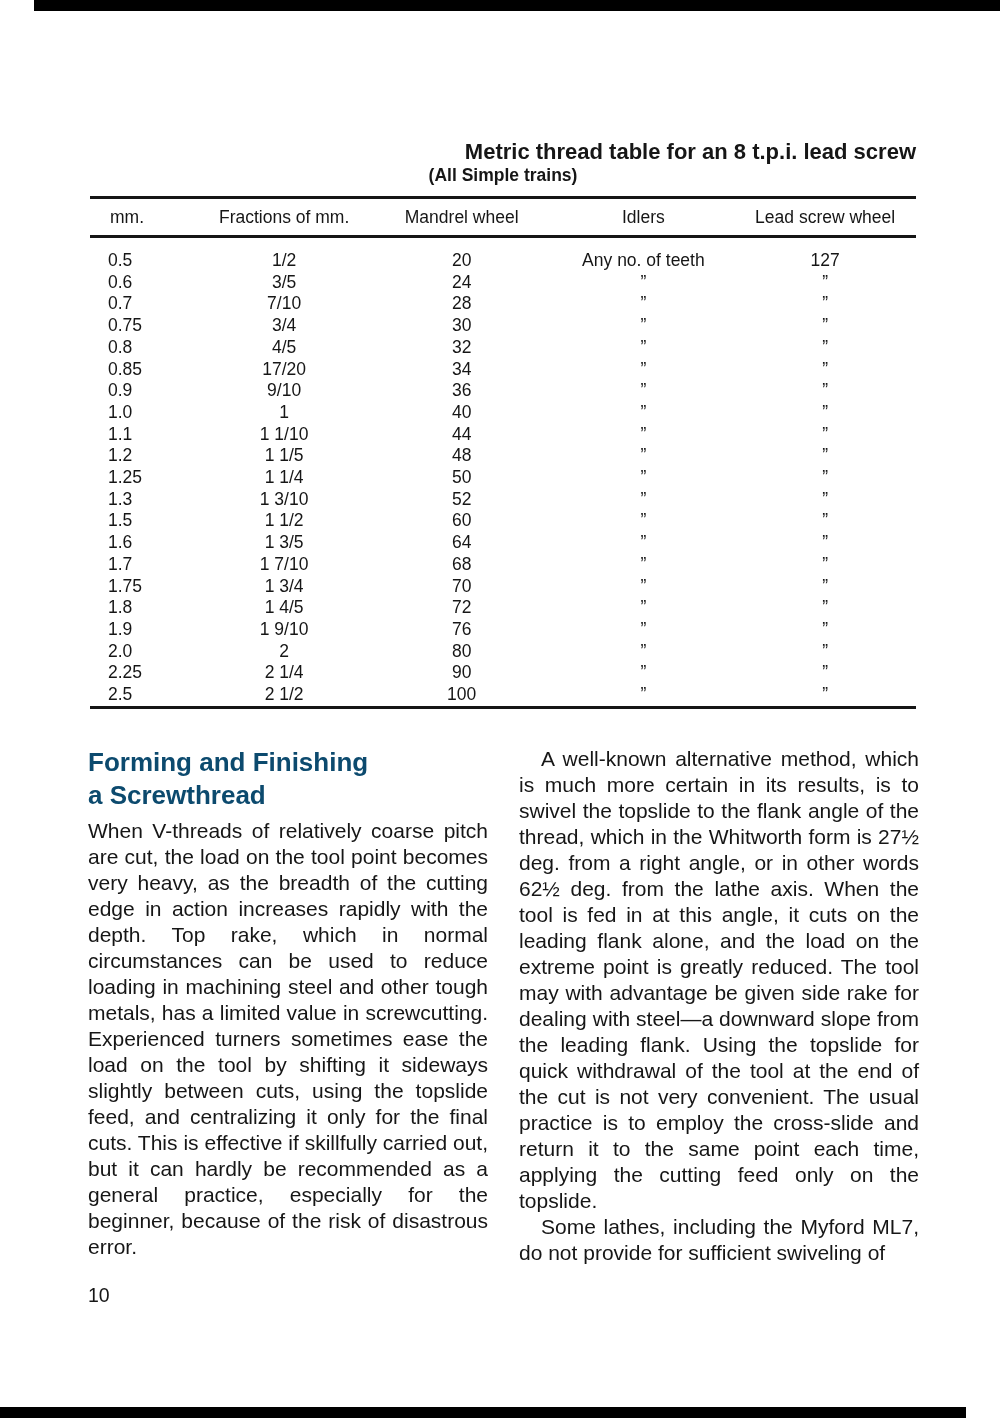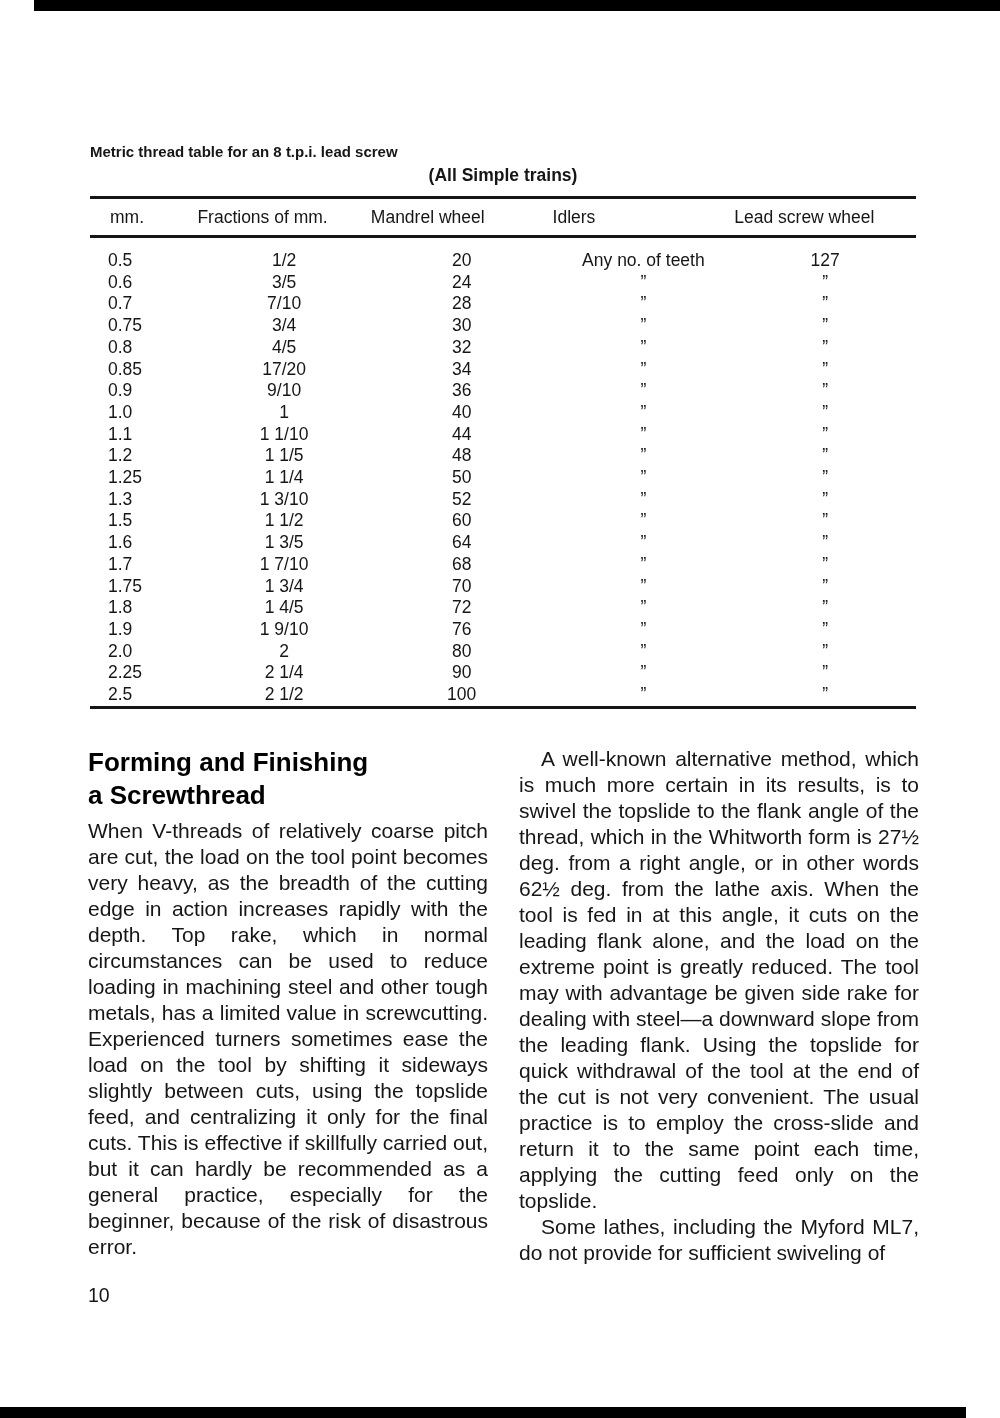--- a/index.html
+++ b/index.html
@@ -13,55 +13,55 @@
   }
 
   
   .scan-bar { position: absolute; background: #000; height: 11px; }
   .scan-bar.top { top: 0; left: 34px; right: 0; }
   .scan-bar.bottom { bottom: 0; left: 0; width: 966px; }
 
   
   .table-block { position: absolute; top: 141px; left: 90px; width: 826px; }
   .tbl-title {
-    text-align: left; font-weight: bold; font-size: 15px; line-height: 21px;
+    text-align: right; font-weight: bold; font-size: 22px; line-height: 21px;
   }
   .tbl-subtitle {
     text-align: center; font-weight: bold; font-size: 17.5px; line-height: 21px;
     margin-top: 3px;
   }
   table.thread-table {
     width: 100%; border-collapse: collapse; table-layout: fixed;
     margin-top: 10px;
     border-top: 3px solid #161616;
     border-bottom: 3px solid #161616;
     font-size: 17.5px;
   }
   table.thread-table col.c1 { width: 13%; }
   table.thread-table col.c2 { width: 21%; }
   table.thread-table col.c3 { width: 22%; }
   table.thread-table col.c4 { width: 22%; }
   table.thread-table col.c5 { width: 22%; }
   table.thread-table th {
     font-weight: normal; height: 36px; vertical-align: middle;
-    border-bottom: 3px solid #161616; text-align: left; padding: 0;
+    border-bottom: 3px solid #161616; text-align: center; padding: 0;
   }
   table.thread-table th:first-child { text-align: left; padding-left: 20px; }
   table.thread-table td {
     height: 21.7px; line-height: 21.7px; text-align: center;
     white-space: nowrap; padding: 0; overflow: visible;
   }
   table.thread-table td:first-child { text-align: left; padding-left: 18px; }
   table.thread-table tbody tr:first-child td { padding-top: 12px; }
 
   
   .article { position: absolute; top: 746px; left: 88px; width: 832px; display: flex; gap: 31px; }
   .col { width: 400px; }
   .article h1 {
-    margin: 0; font-size: 26px; line-height: 33px; font-weight: bold; color: #000000;
+    margin: 0; font-size: 26px; line-height: 33px; font-weight: bold; color: #0c4a6e;
   }
   .byline { font-size: 19px; line-height: 24px; margin-top: 3px; }
   .body-text { margin-top: 6px; }
   .col p {
     margin: 0; font-size: 21px; line-height: 26px;
     text-align: justify;
   }
   .col-right p { text-indent: 22px; }
 
   .page-number { position: absolute; left: 88px; top: 1284px; font-size: 19.5px; }

